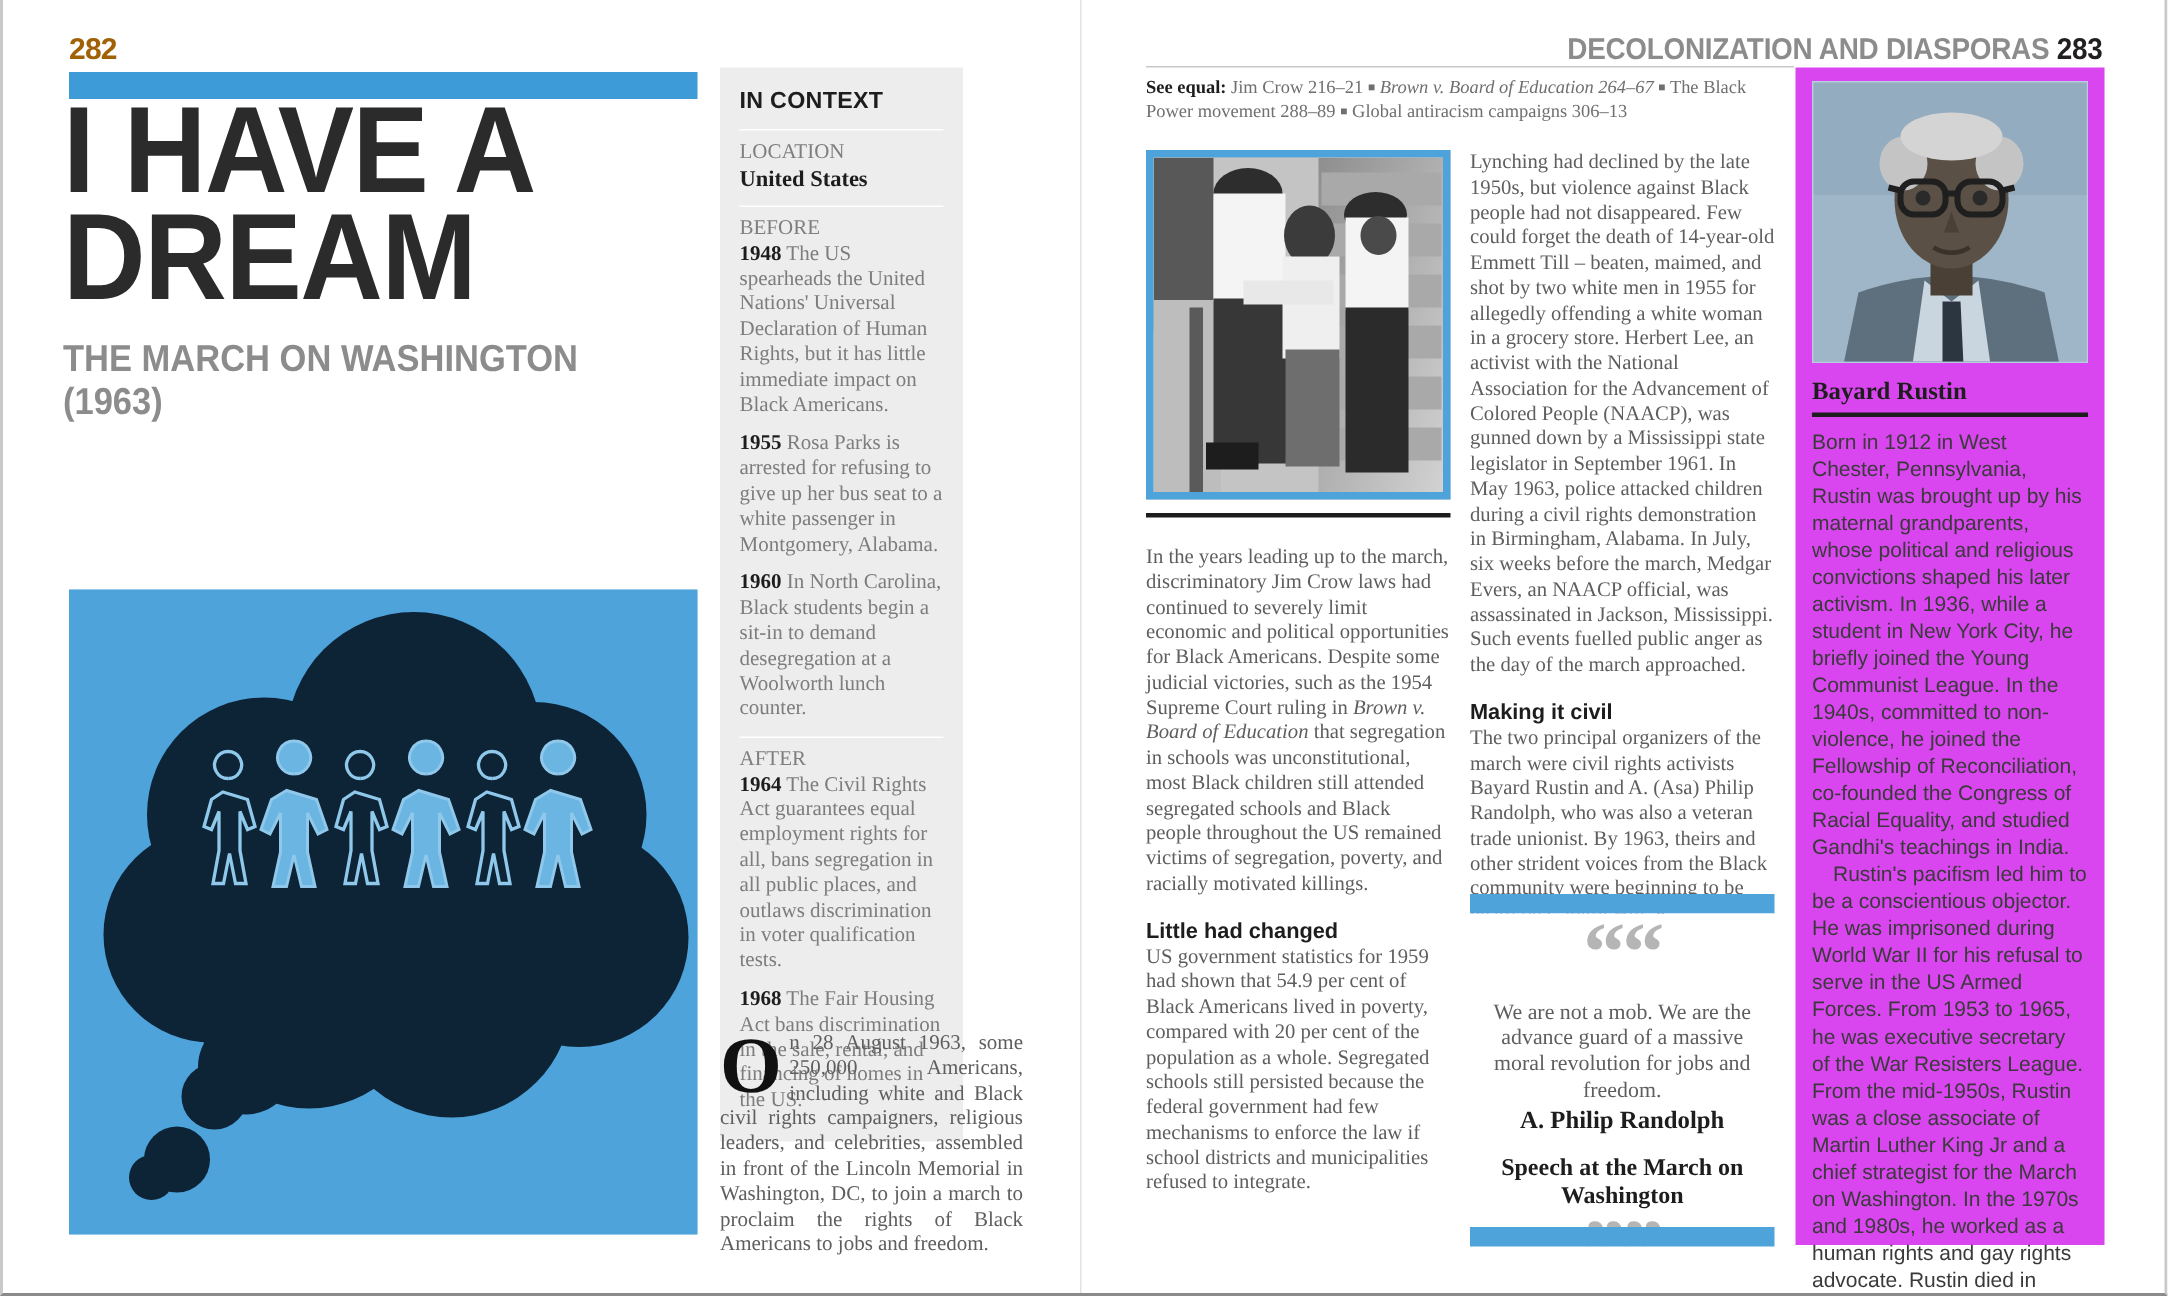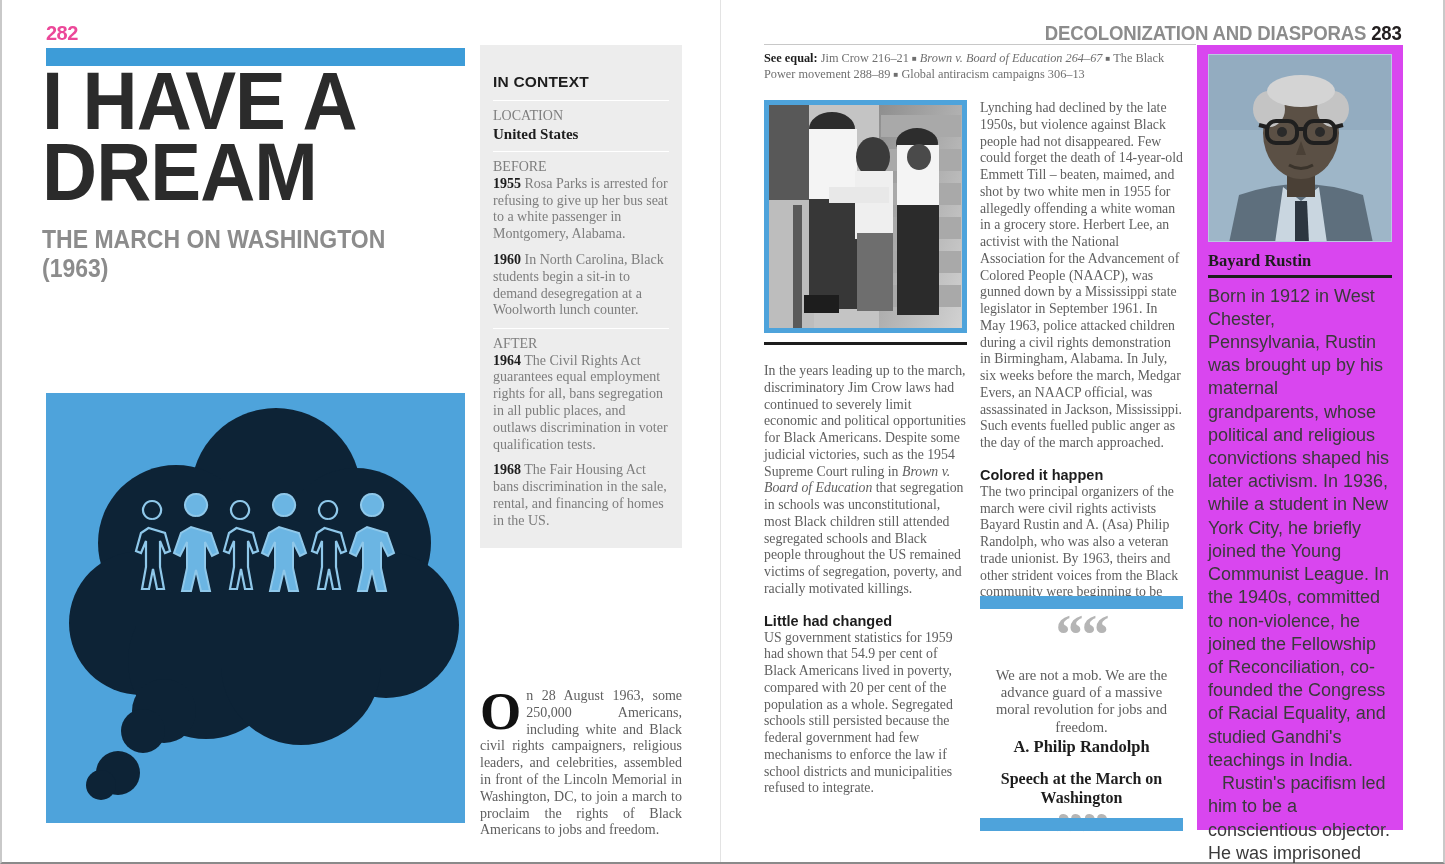--- a/index.html
+++ b/index.html
@@ -16,21 +16,21 @@
     border-bottom: 2px solid #8a8a8a;
     border-left: 2px solid #c9c9c9;
     border-right: 2px solid #c9c9c9;
   }
 
   
   .page-left { position: absolute; left: 0; top: 0; width: 722px; height: 862px; }
   .folio-left {
     position: absolute; left: 44px; top: 22px;
     font-family: "Liberation Sans", sans-serif;
-    font-weight: bold; font-size: 20px; color: #ec4899;
+    font-weight: bold; font-size: 20px; color: #a16207;
     letter-spacing: -0.5px;
   }
   .blue-rule-top {
     position: absolute; left: 44px; top: 48px;
     width: 419px; height: 18px; background: #3d9cd8;
   }
   .title-block { position: absolute; left: 40px; top: 66px; width: 430px; }
   .headline {
     font-family: "Liberation Sans", sans-serif;
     font-weight: bold;
@@ -56,23 +56,23 @@
   .illustration {
     position: absolute; left: 44px; top: 393px;
     width: 419px; height: 430px;
     background: #4ea3db;
     overflow: hidden;
   }
 
   
   .incontext {
     position: absolute; left: 478px; top: 45px;
-    width: 202px;
+    width: 162px;
     background: #ededed;
-    padding: 28px 13px 16px 13px;
+    padding: 14px 13px 16px 13px;
   }
   .ic-title {
     font-family: "Liberation Sans", sans-serif;
     font-weight: bold; font-size: 15.5px; color: #1d1d1d;
     letter-spacing: 0.2px;
     padding-bottom: 6px;
   }
   .ic-hr { height: 1px; background: #ffffff; margin: 3px 0 7px 0; }
   .ic-kicker {
     font-size: 14px; color: #7e7e7e; line-height: 1.18;
@@ -211,21 +211,21 @@
     position: relative;
   }
   .bio-name {
     font-family: "Liberation Serif", serif;
     font-weight: bold; font-size: 16.5px; color: #1d1d1d;
     margin-top: 9px;
   }
   .bio-rule { height: 2.5px; background: #1d1d1d; margin: 4px 0 7px 0; }
   .bio-p {
     font-family: "Liberation Sans", sans-serif;
-    font-size: 18px; line-height: 1.29; color: #3a3a3a;
+    font-size: 14px; line-height: 1.29; color: #3a3a3a;
   }
   .bio-p.indent { text-indent: 14px; }
   .kw-title {
     font-family: "Liberation Serif", serif;
     font-weight: bold; font-size: 15px; color: #1d1d1d;
     margin-top: 13px;
   }
   .kw-rule { height: 2.5px; background: #1d1d1d; margin: 4px 0 6px 0; }
   .kw-list { font-size: 13px; line-height: 1.22; color: #1d1d1d; }
   .kw-list b { font-weight: bold; }
@@ -298,20 +298,23 @@
     </div>
 
     <div class="incontext">
       <div class="ic-title">IN CONTEXT</div>
       <div class="ic-hr"></div>
       <div class="ic-kicker">LOCATION</div>
       <div class="ic-loc">United States</div>
       <div class="ic-hr"></div>
       <div class="ic-kicker">BEFORE</div>
       <div class="ic-item">
+        <b>1948</b><span> The US spearheads the United Nations' Universal Declaration of Human Rights, but it has little immediate impact on Black Americans.</span>
+      </div>
+      <div class="ic-item">
         <b>1955</b><span> Rosa Parks is arrested for refusing to give up her bus seat to a white passenger in Montgomery, Alabama.</span>
       </div>
       <div class="ic-item">
         <b>1960</b><span> In North Carolina, Black students begin a sit-in to demand desegregation at a Woolworth lunch counter.</span>
       </div>
       <div class="ic-hr"></div>
       <div class="ic-kicker">AFTER</div>
       <div class="ic-item">
         <b>1964</b><span> The Civil Rights Act guarantees equal employment rights for all, bans segregation in all public places, and outlaws discrimination in voter qualification tests.</span>
       </div>
@@ -389,21 +392,21 @@
       <div class="rule-black"></div>
       <div class="body-p first">
         <span>In the years leading up to the march, discriminatory Jim Crow laws had continued to severely limit economic and political opportunities for Black Americans. Despite some judicial victories, such as the 1954 Supreme Court ruling in </span><i>Brown v. Board of Education</i><span> that segregation in schools was unconstitutional, most Black children still attended segregated schools and Black people throughout the US remained victims of segregation, poverty, and racially motivated killings.</span>
       </div>
       <div class="sub-h">Little had changed</div>
       <div class="body-p tight">US government statistics for 1959 had shown that 54.9 per cent of Black Americans lived in poverty, compared with 20 per cent of the population as a whole. Segregated schools still persisted because the federal government had few mechanisms to enforce the law if school districts and municipalities refused to integrate.</div>
     </div>
 
     <div class="col colB">
       <div class="body-p" style="margin-top:0">Lynching had declined by the late 1950s, but violence against Black people had not disappeared. Few could forget the death of 14-year-old Emmett Till – beaten, maimed, and shot by two white men in 1955 for allegedly offending a white woman in a grocery store. Herbert Lee, an activist with the National Association for the Advancement of Colored People (NAACP), was gunned down by a Mississippi state legislator in September 1961. In May 1963, police attacked children during a civil rights demonstration in Birmingham, Alabama. In July, six weeks before the march, Medgar Evers, an NAACP official, was assassinated in Jackson, Mississippi. Such events fuelled public anger as the day of the march approached.</div>
-      <div class="sub-h">Colored it happen</div>
+      <div class="sub-h">Making it civil</div>
       <div class="body-p tight">
         <span>The two principal organizers of the march were civil rights activists Bayard Rustin and A. (Asa) Philip Randolph, who was also a veteran trade unionist. By 1963, theirs and other strident voices from the Black community were beginning to be heard on Capitol Hill. </span><span class="arrow">»</span>
       </div>
     </div>
 
     <div class="quotebox">
       <div class="qbar"></div>
       <div class="qbody">
         <div class="qmark">““</div>
         <div class="qtext">We are not a mob. We are the advance guard of a massive moral revolution for jobs and freedom.</div>

